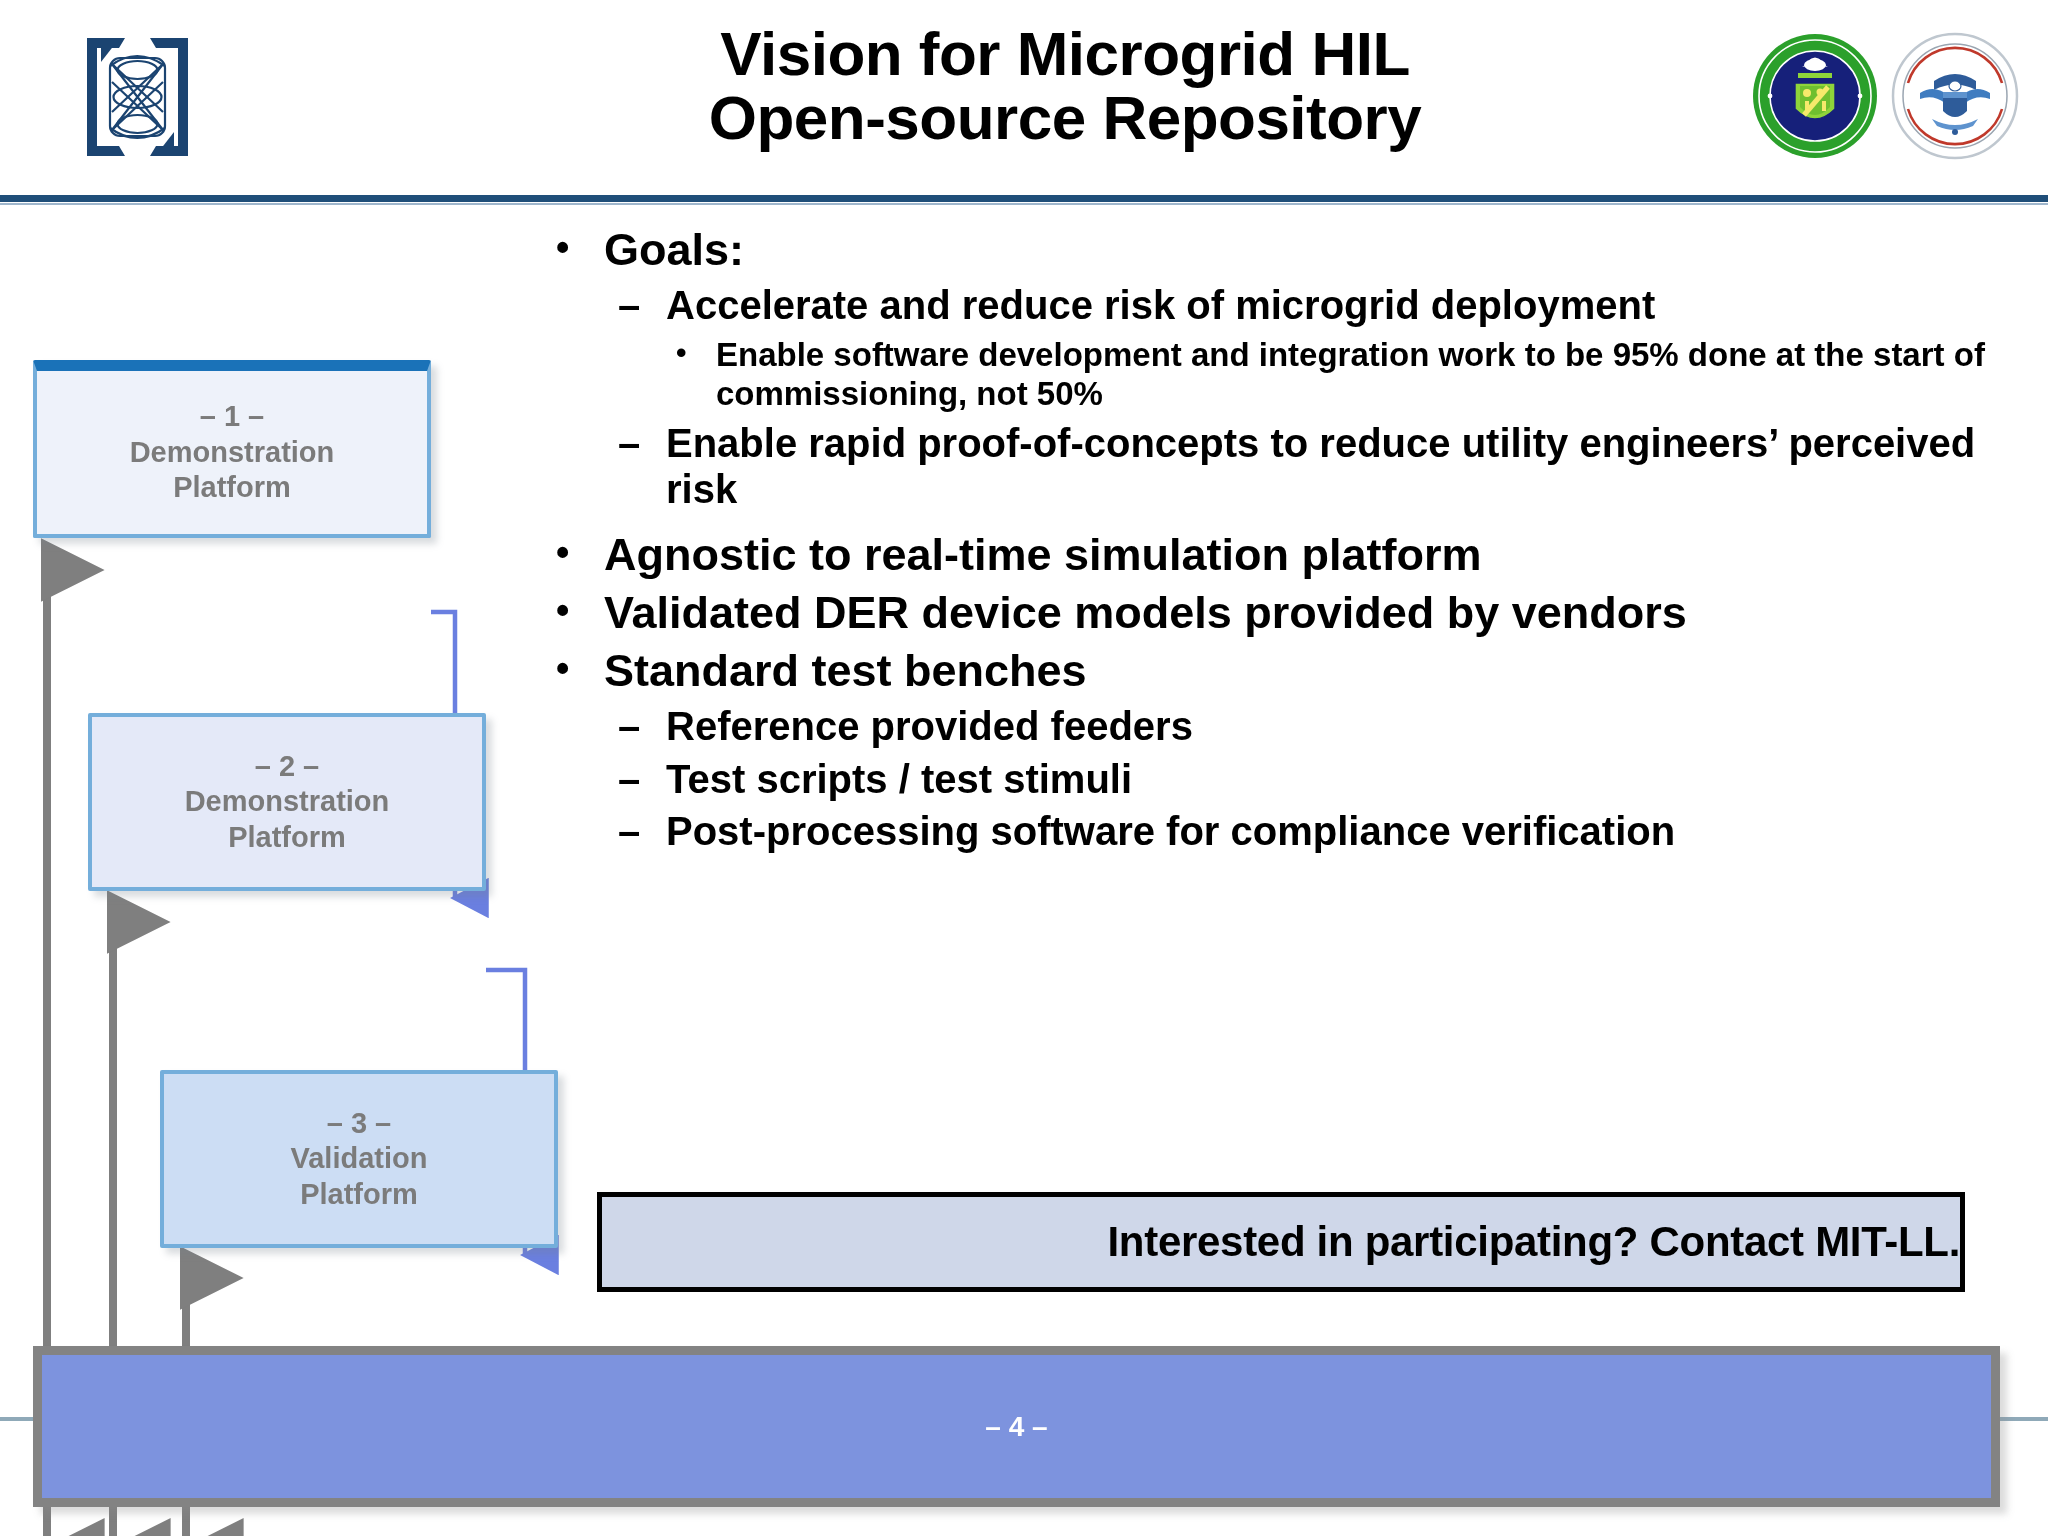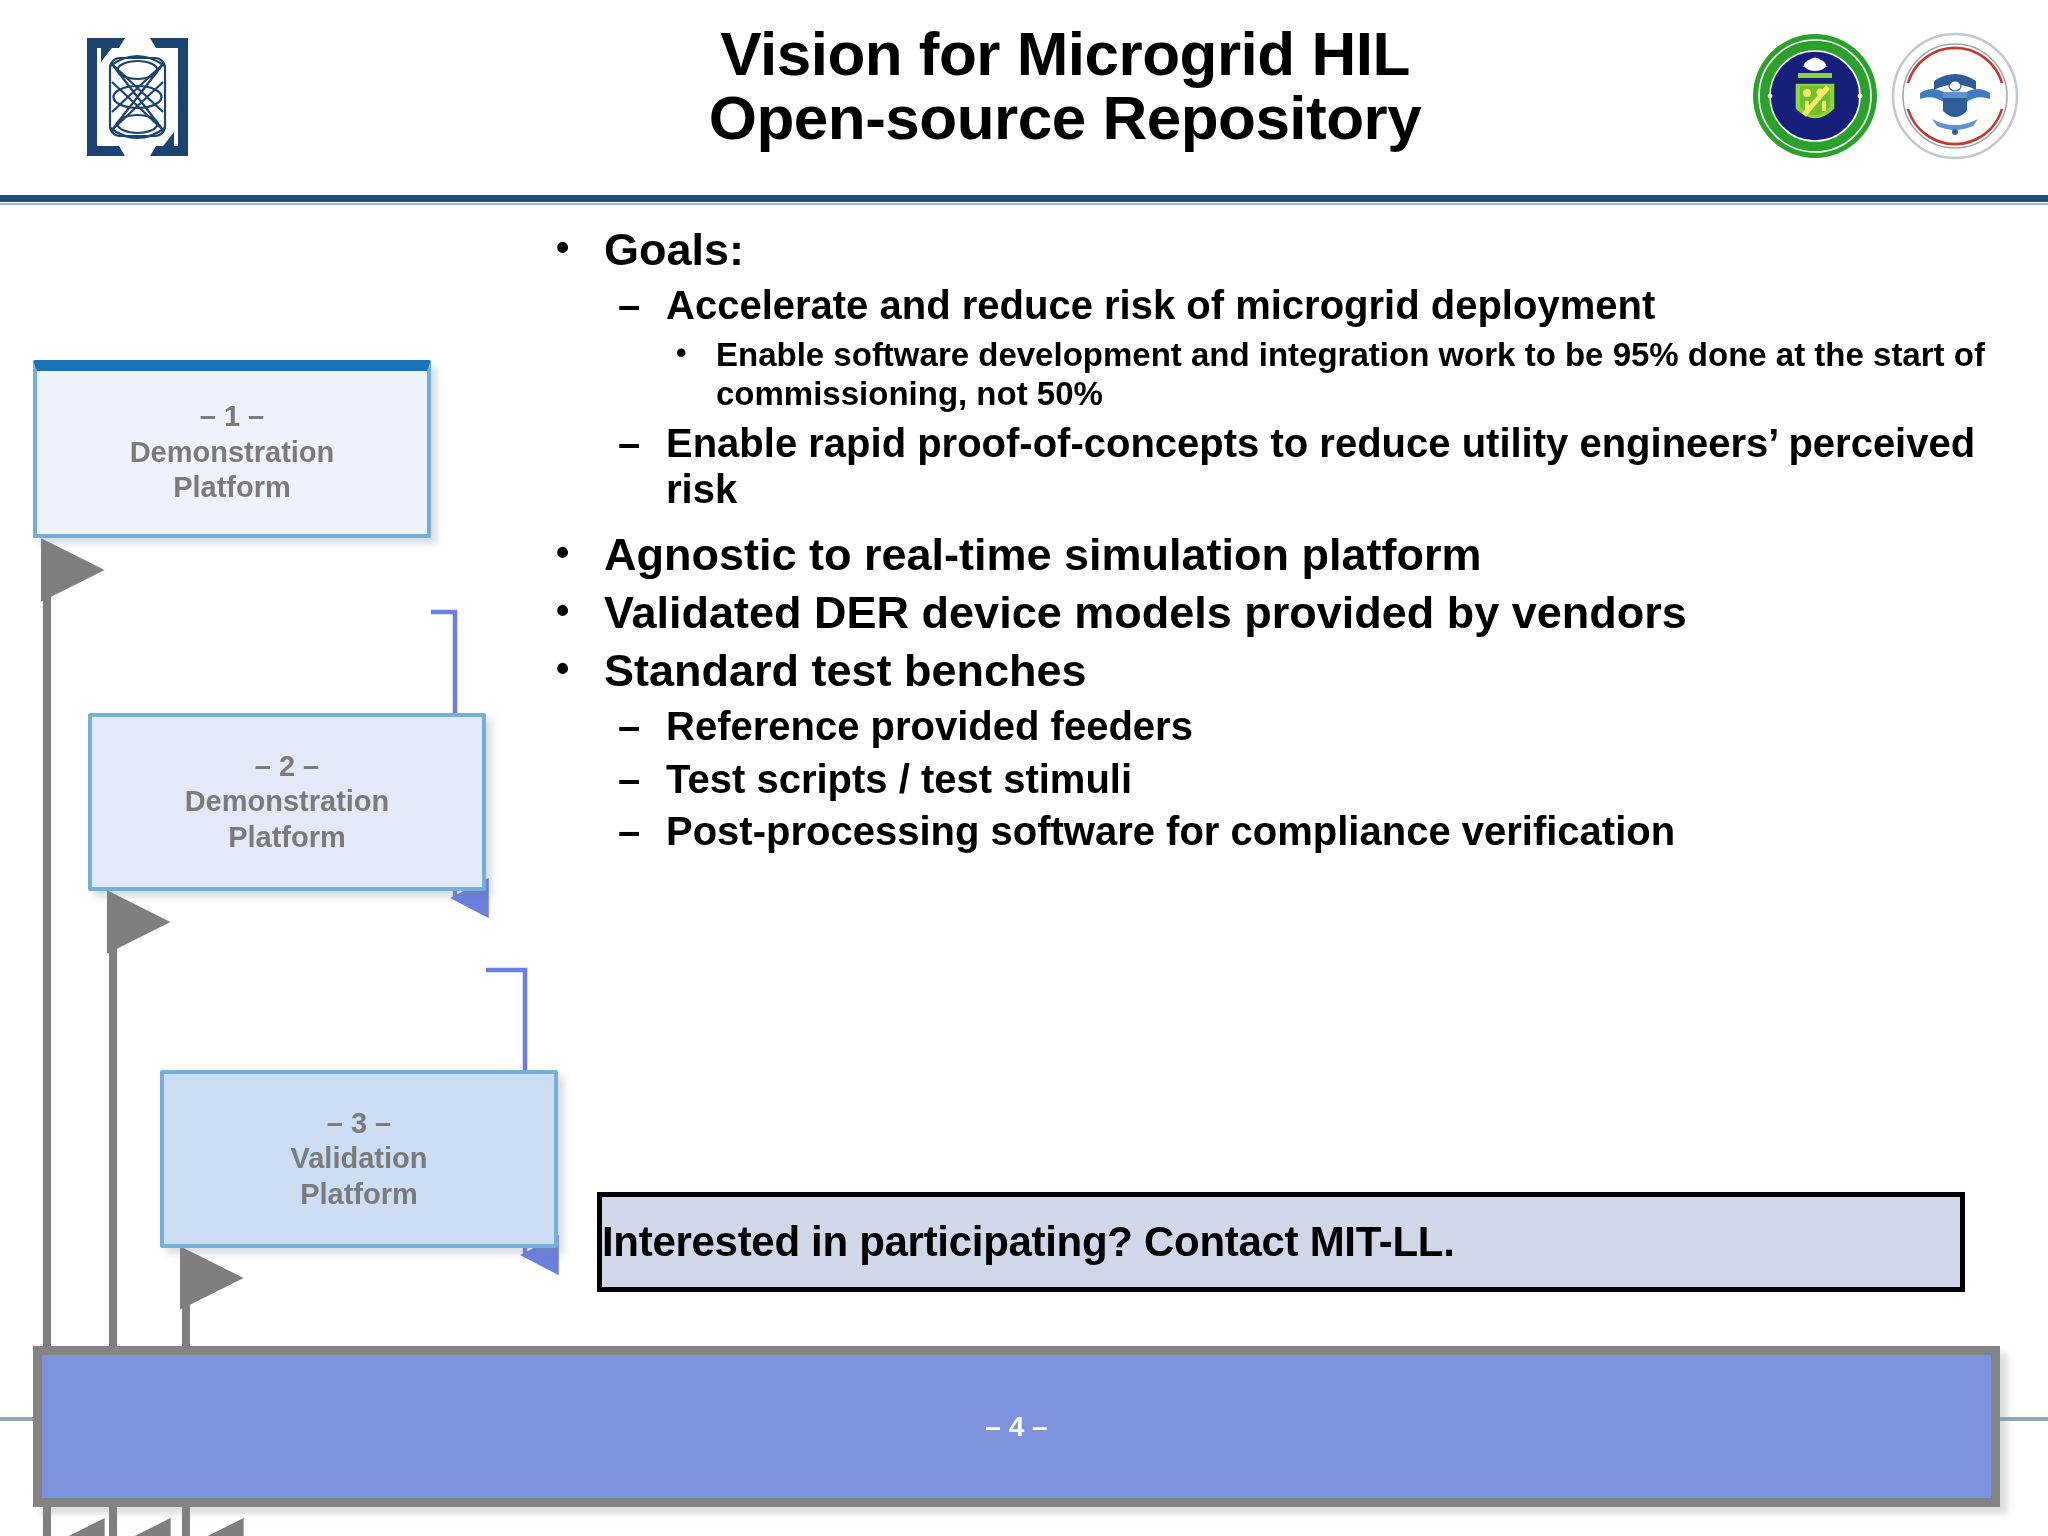--- a/index.html
+++ b/index.html
@@ -226,21 +226,21 @@
     position: absolute;
     left: 597px;
     top: 1192px;
     width: 1368px;
     height: 100px;
     box-sizing: border-box;
     background: #CFD7E9;
     border: 5px solid #000000;
     display: flex;
     align-items: center;
-    justify-content: flex-start;
+    justify-content: flex-end;
     color: #000000;
     font-weight: bold;
     font-size: 42px;
     letter-spacing: -0.3px;
   }
 </style>
 </head>
 <body>
 
 <div id="slide">

